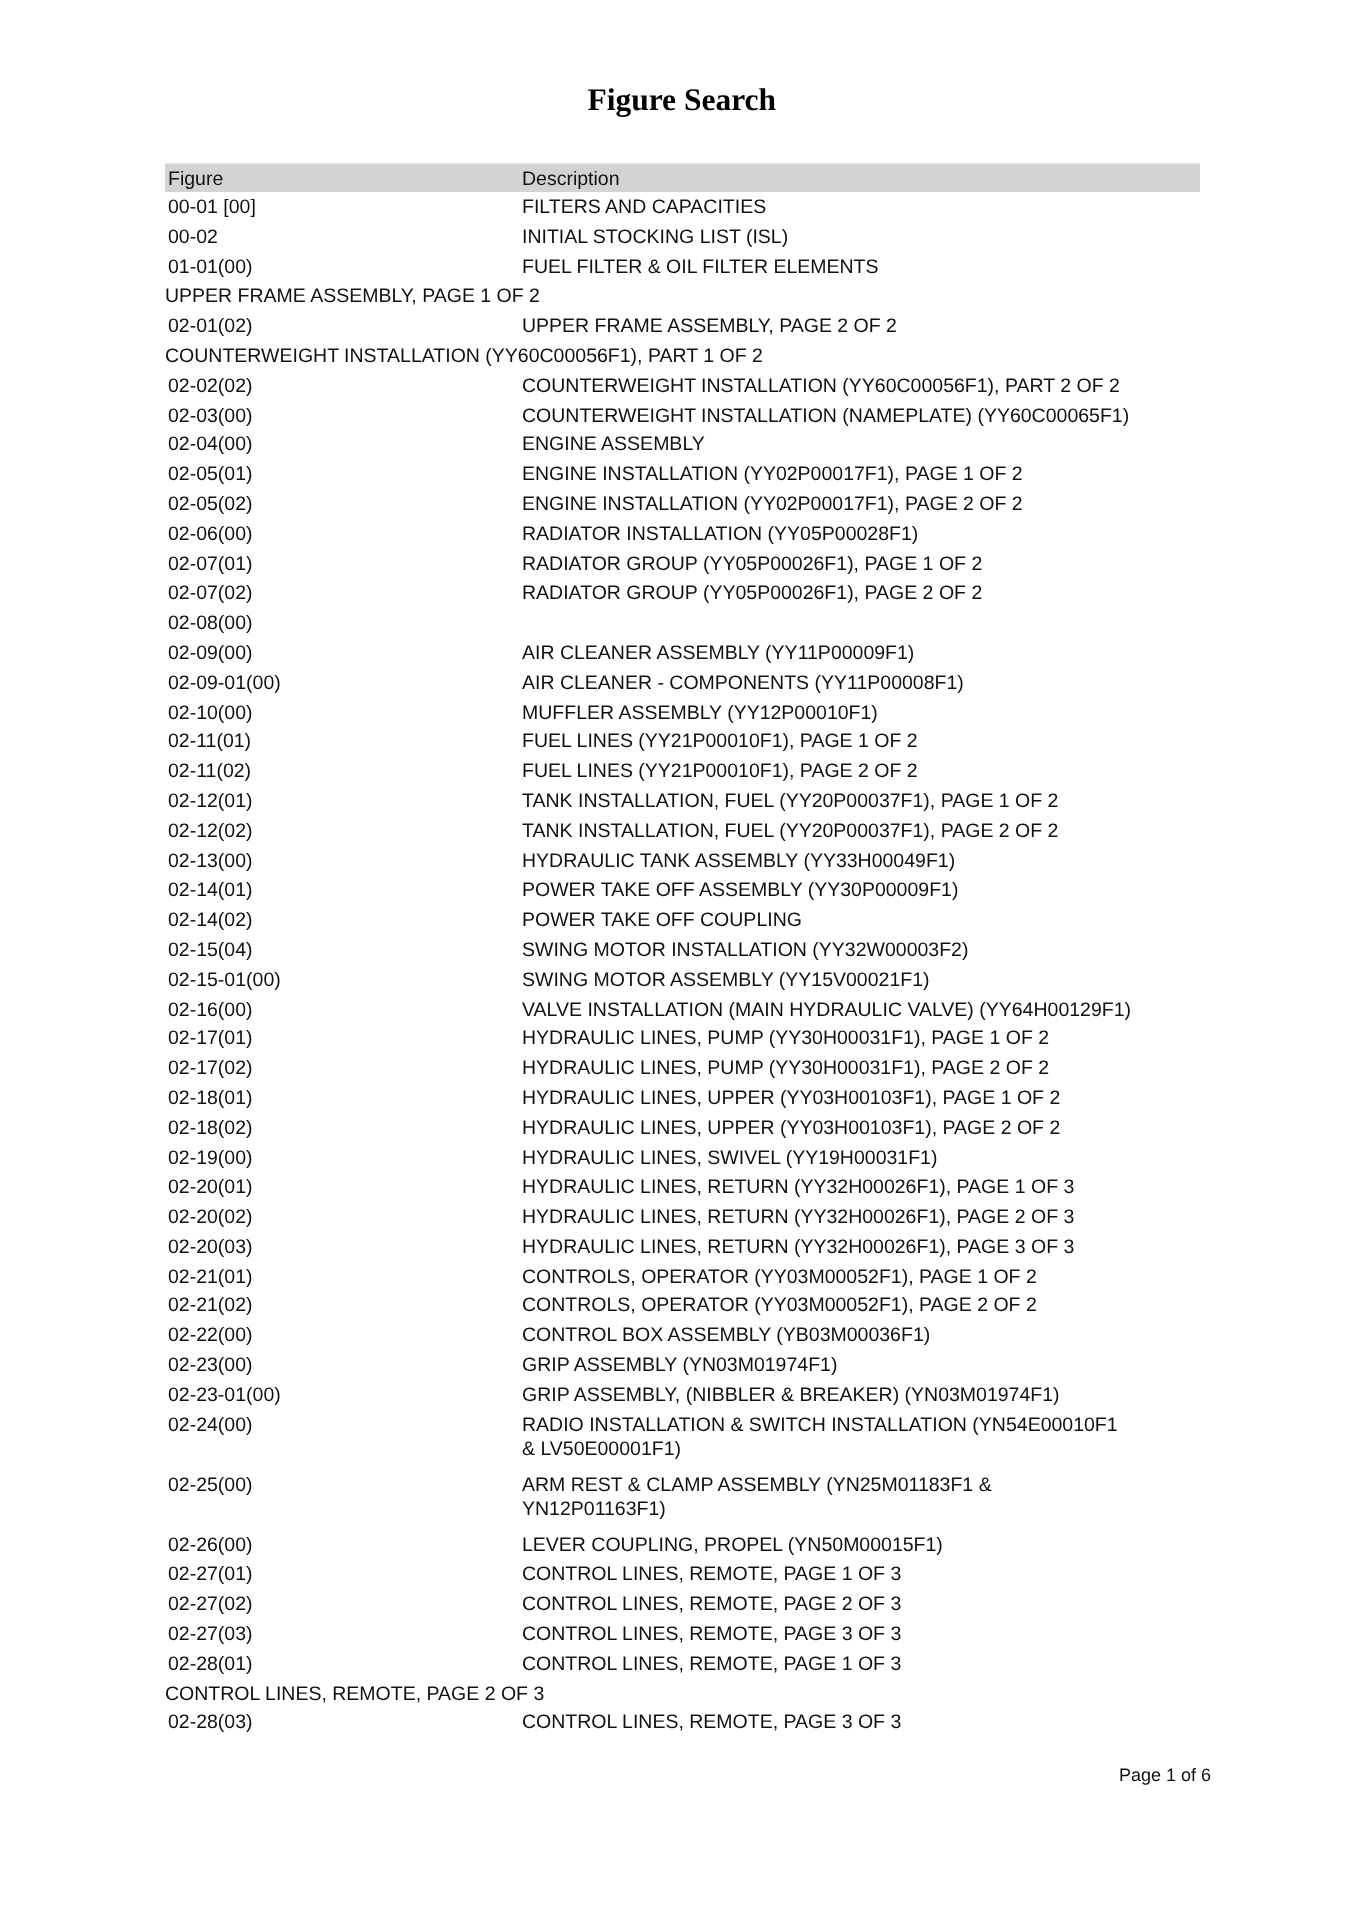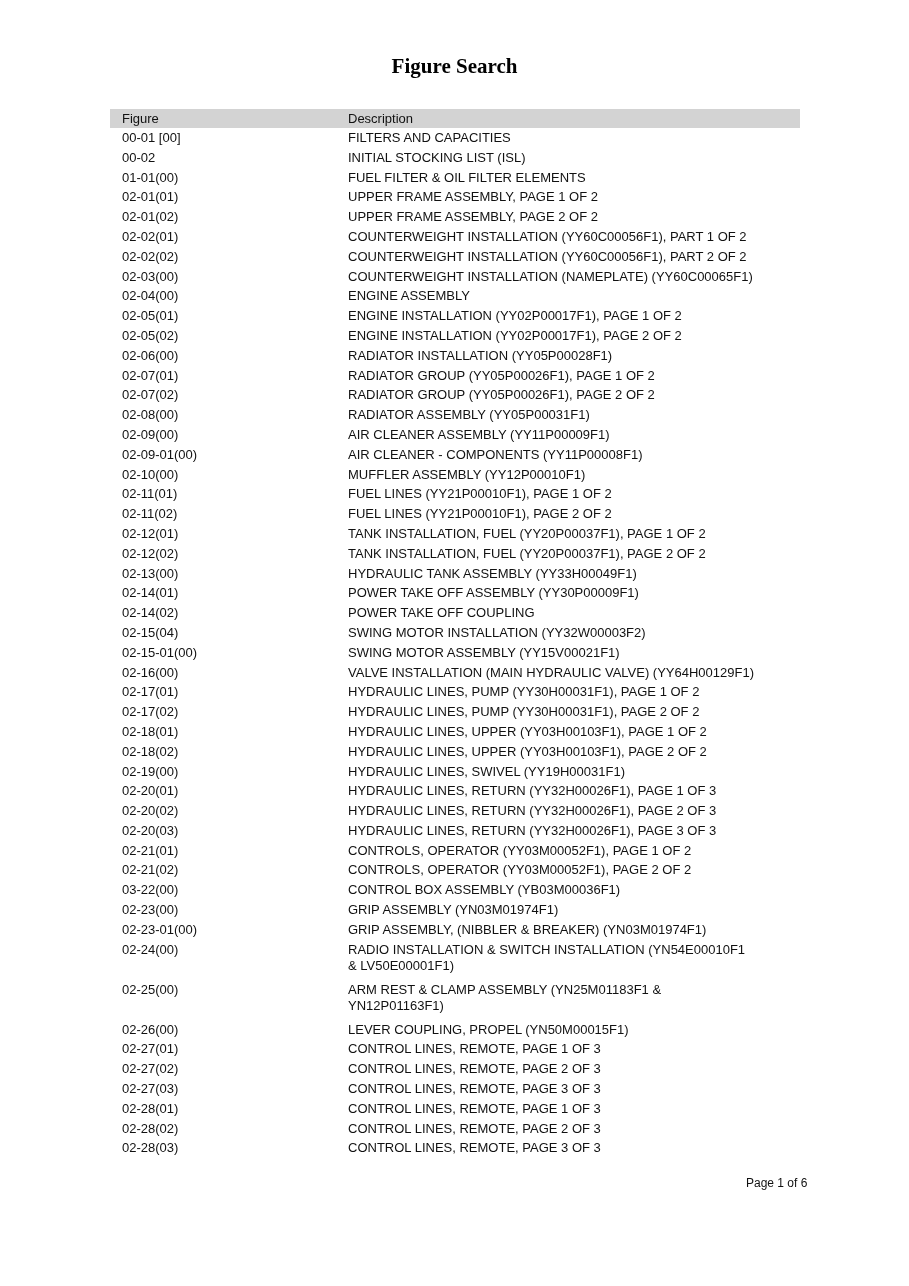--- a/index.html
+++ b/index.html
@@ -12,21 +12,21 @@
   .table {
     position: absolute; left: 110px; top: 109px; width: 690px;
     font-family: "Liberation Sans", "DejaVu Sans", sans-serif; font-size: 13px;
     color: #111;
   }
   .hdr {
     display: flex; background: #d3d3d3; height: 19px; line-height: 19px;
   }
   .row { display: flex; min-height: 19.8px; line-height: 19.8px; }
   .row.multi { line-height: 16px; padding-top: 2px; padding-bottom: 6px; }
-  .c1 { width: 238px; padding-left: 12px; box-sizing: border-box; flex: none; }
+  .c1 { width: 238px; padding-left: 2px; box-sizing: border-box; flex: none; }
   .c2 { flex: 1; white-space: pre-line; }
   .footer {
     position: absolute; left: 746px; top: 1176px;
     font-family: "Liberation Sans", "DejaVu Sans", sans-serif; font-size: 12px; color: #111;
   }
 </style>
 </head>
 <body>
 
 <div class="page-title">Figure Search</div>
@@ -43,29 +43,27 @@
       </div>
       <div class="row">
         <div class="c1">00-02</div>
         <div class="c2">INITIAL STOCKING LIST (ISL)</div>
       </div>
       <div class="row">
         <div class="c1">01-01(00)</div>
         <div class="c2">FUEL FILTER &amp; OIL FILTER ELEMENTS</div>
       </div>
       <div class="row">
-        <div class="c1">02-01(01)</div>
         <div class="c2">UPPER FRAME ASSEMBLY, PAGE 1 OF 2</div>
       </div>
       <div class="row">
         <div class="c1">02-01(02)</div>
         <div class="c2">UPPER FRAME ASSEMBLY, PAGE 2 OF 2</div>
       </div>
       <div class="row">
-        <div class="c1">02-02(01)</div>
         <div class="c2">COUNTERWEIGHT INSTALLATION (YY60C00056F1), PART 1 OF 2</div>
       </div>
       <div class="row">
         <div class="c1">02-02(02)</div>
         <div class="c2">COUNTERWEIGHT INSTALLATION (YY60C00056F1), PART 2 OF 2</div>
       </div>
       <div class="row">
         <div class="c1">02-03(00)</div>
         <div class="c2">COUNTERWEIGHT INSTALLATION (NAMEPLATE) (YY60C00065F1)</div>
       </div>
@@ -88,21 +86,20 @@
       <div class="row">
         <div class="c1">02-07(01)</div>
         <div class="c2">RADIATOR GROUP (YY05P00026F1), PAGE 1 OF 2</div>
       </div>
       <div class="row">
         <div class="c1">02-07(02)</div>
         <div class="c2">RADIATOR GROUP (YY05P00026F1), PAGE 2 OF 2</div>
       </div>
       <div class="row">
         <div class="c1">02-08(00)</div>
-        <div class="c2">RADIATOR ASSEMBLY (YY05P00031F1)</div>
       </div>
       <div class="row">
         <div class="c1">02-09(00)</div>
         <div class="c2">AIR CLEANER ASSEMBLY (YY11P00009F1)</div>
       </div>
       <div class="row">
         <div class="c1">02-09-01(00)</div>
         <div class="c2">AIR CLEANER - COMPONENTS (YY11P00008F1)</div>
       </div>
       <div class="row">
@@ -183,21 +180,21 @@
       </div>
       <div class="row">
         <div class="c1">02-21(01)</div>
         <div class="c2">CONTROLS, OPERATOR (YY03M00052F1), PAGE 1 OF 2</div>
       </div>
       <div class="row">
         <div class="c1">02-21(02)</div>
         <div class="c2">CONTROLS, OPERATOR (YY03M00052F1), PAGE 2 OF 2</div>
       </div>
       <div class="row">
-        <div class="c1">03-22(00)</div>
+        <div class="c1">02-22(00)</div>
         <div class="c2">CONTROL BOX ASSEMBLY (YB03M00036F1)</div>
       </div>
       <div class="row">
         <div class="c1">02-23(00)</div>
         <div class="c2">GRIP ASSEMBLY (YN03M01974F1)</div>
       </div>
       <div class="row">
         <div class="c1">02-23-01(00)</div>
         <div class="c2">GRIP ASSEMBLY, (NIBBLER &amp; BREAKER) (YN03M01974F1)</div>
       </div>
@@ -225,21 +222,20 @@
       </div>
       <div class="row">
         <div class="c1">02-27(03)</div>
         <div class="c2">CONTROL LINES, REMOTE, PAGE 3 OF 3</div>
       </div>
       <div class="row">
         <div class="c1">02-28(01)</div>
         <div class="c2">CONTROL LINES, REMOTE, PAGE 1 OF 3</div>
       </div>
       <div class="row">
-        <div class="c1">02-28(02)</div>
         <div class="c2">CONTROL LINES, REMOTE, PAGE 2 OF 3</div>
       </div>
       <div class="row">
         <div class="c1">02-28(03)</div>
         <div class="c2">CONTROL LINES, REMOTE, PAGE 3 OF 3</div>
       </div>
     </div>
 </div>
 
 <div class="footer">Page 1 of 6</div>

